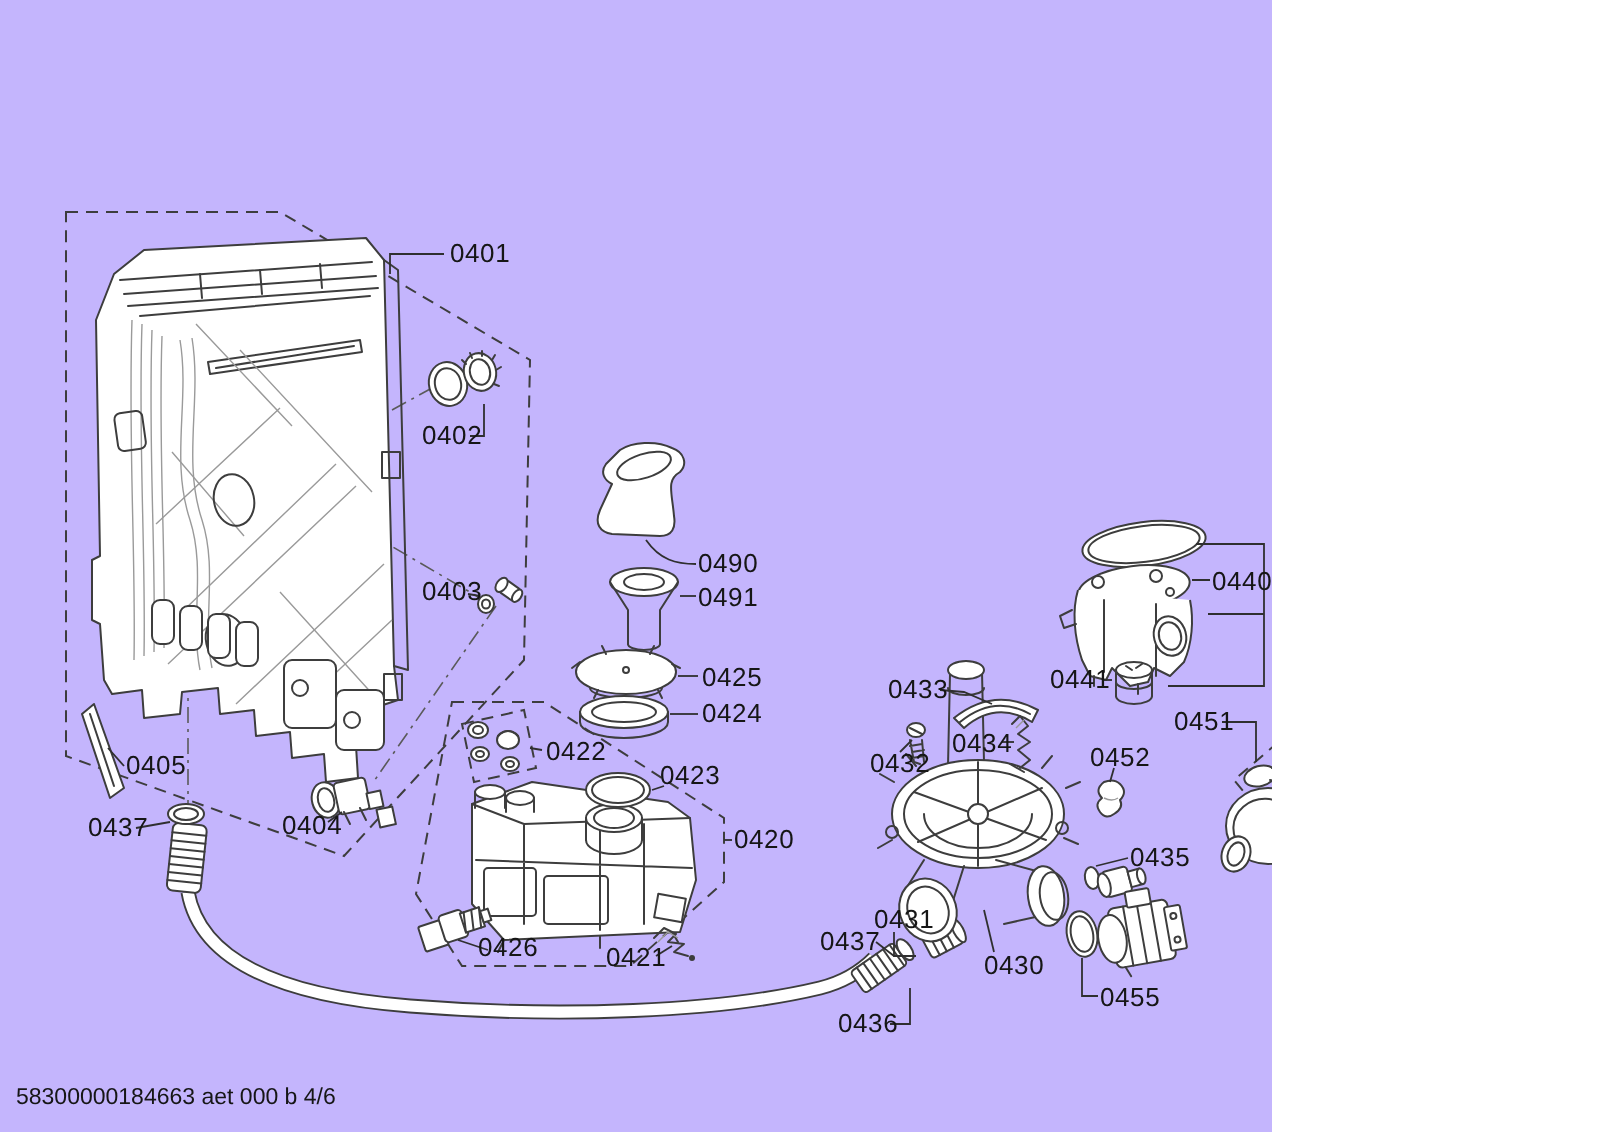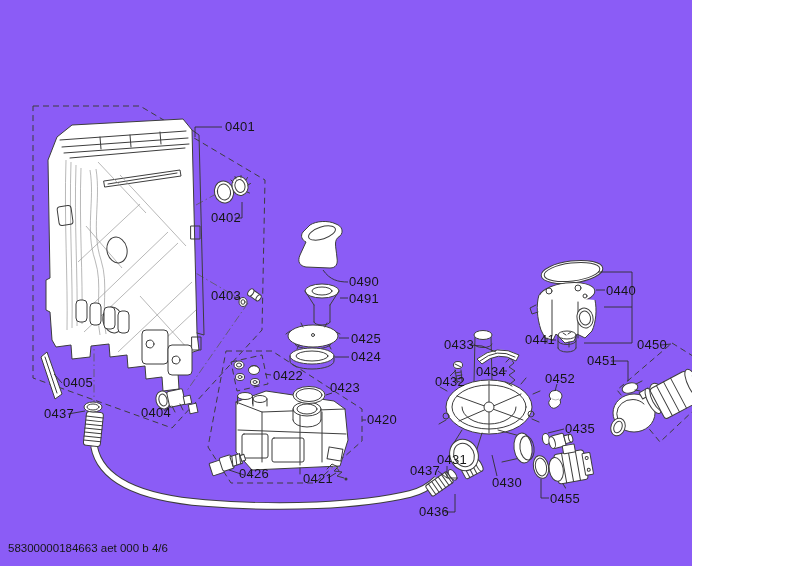--- a/index.html
+++ b/index.html
@@ -1,16 +1,16 @@
 <!DOCTYPE html>
 <html><head>
 <meta charset="utf-8">
 <style>
   html,body{margin:0;padding:0;background:#fff;}
-  .page{position:relative;width:692px;height:566px;background:#8b5cf6;overflow:hidden;
+  .page{position:relative;width:636px;height:566px;background:#c4b5fd;overflow:hidden;
         font-family:"Liberation Sans",sans-serif;text-align:center;}
   svg{display:block}
   .ln{fill:none;stroke:#3d3d3d;stroke-width:1;stroke-linecap:round;stroke-linejoin:round;}
   .fw{fill:#ffffff;stroke:#3d3d3d;stroke-width:1;stroke-linejoin:round;}
   .thin{fill:none;stroke:#9a9a9a;stroke-width:0.7;}
   .dash{fill:none;stroke:#3d3d3d;stroke-width:1;stroke-dasharray:6 4;}
   .axis{fill:none;stroke:#5a5a5a;stroke-width:0.8;stroke-dasharray:8 3 1.5 3;}
   .leader{fill:none;stroke:#2f2f2f;stroke-width:0.9;}
   .lbl{font-family:"Liberation Sans",sans-serif;font-size:13px;fill:#161616;letter-spacing:0.3px;}
   .foot{font-family:"Liberation Sans",sans-serif;font-size:11.5px;fill:#161616;}

